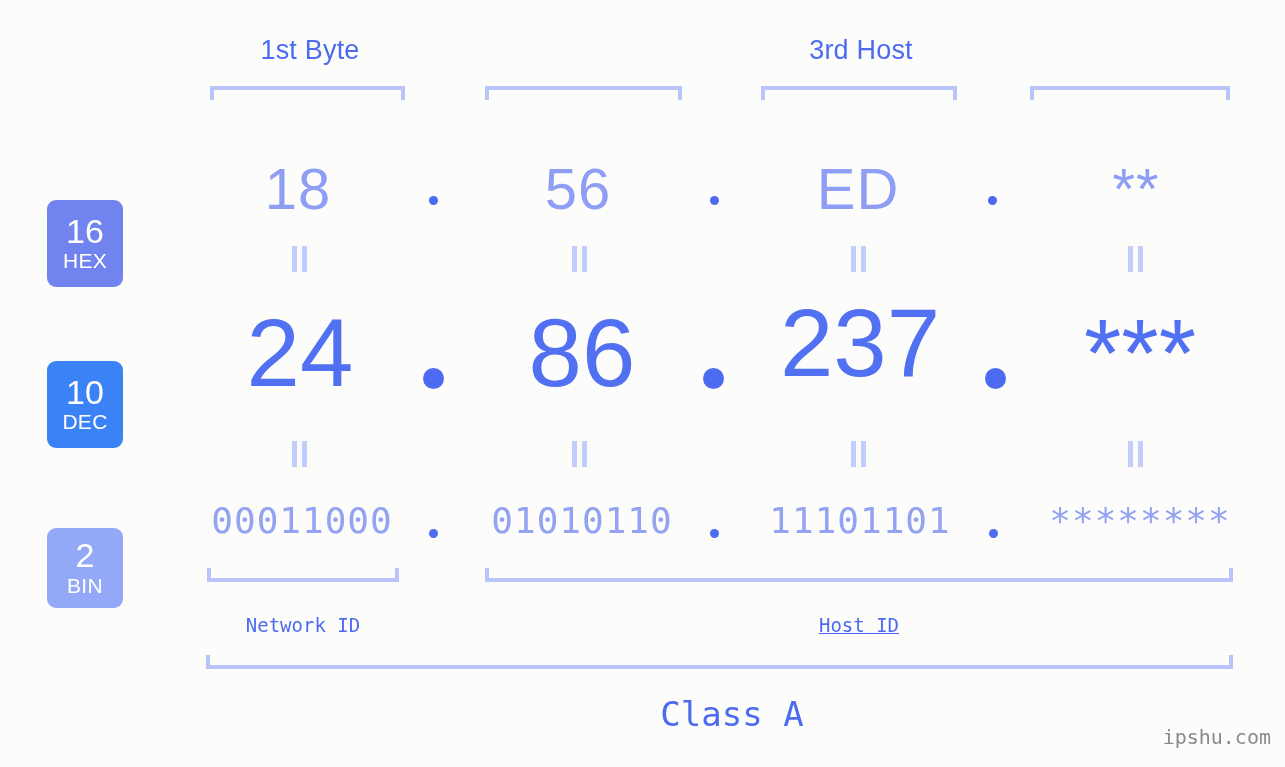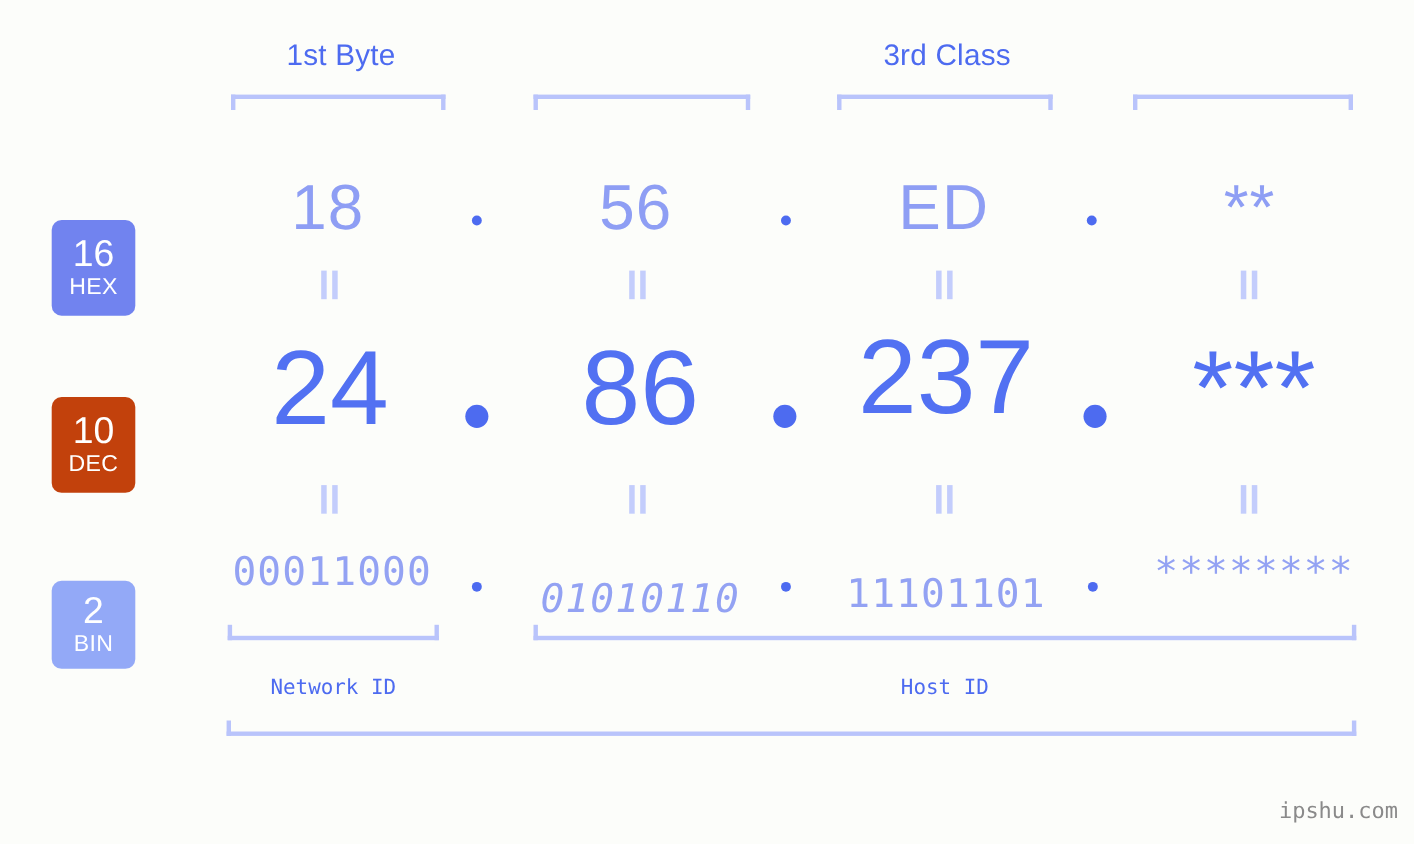--- a/index.html
+++ b/index.html
@@ -153,21 +153,21 @@
     font-size: 20px;
     white-space: nowrap;
   }
 </style>
 </head>
 <body>
 
 <div id="stage">
 
   <div class="byte-label" style="left:190px; top:35px; width:240px;">1st Byte</div>
-  <div class="byte-label" style="left:741px; top:35px; width:240px;">3rd Class</div>
+  <div class="byte-label" style="left:741px; top:35px; width:240px;">3rd Host</div>
 
   <div class="bracket-top" style="left:210px; top:86px; width:195px;"></div>
   <div class="bracket-top" style="left:485px; top:86px; width:197px;"></div>
   <div class="bracket-top" style="left:761px; top:86px; width:196px;"></div>
   <div class="bracket-top" style="left:1030px; top:86px; width:200px;"></div>
 
   <div class="hexrow">
     <div class="badge" style="top:153px; height:87px; background:#7183ef;">
       <span class="num">16</span>
       <span class="nm">HEX</span>
@@ -196,21 +196,21 @@
   <div class="eqmark" style="left:851px; top:246px;">
       <i></i>
       <i></i>
     </div>
   <div class="eqmark" style="left:1128px; top:246px;">
       <i></i>
       <i></i>
     </div>
 
   <div class="decrow">
-    <div class="badge" style="top:314px; height:87px; background:#c2410c;">
+    <div class="badge" style="top:314px; height:87px; background:#3b82f6;">
       <span class="num">10</span>
       <span class="nm">DEC</span>
     </div>
 
     <div class="val" style="left:180px; top:298px; width:240px;">24</div>
     <div class="dot lg" style="left:423px; top:368px;"></div>
 
     <div class="val" style="left:462px; top:298px; width:240px;">86</div>
     <div class="dot lg" style="left:703px; top:368px;"></div>
 
@@ -239,33 +239,34 @@
 
   <div class="binrow">
     <div class="badge" style="top:481px; height:80px; background:#93a9f7;">
       <span class="num">2</span>
       <span class="nm">BIN</span>
     </div>
 
     <div class="val" style="left:182px; top:500px; width:240px;">00011000</div>
     <div class="dot bn" style="left:429px; top:529px;"></div>
 
-    <div class="val" style="left:462px; top:524px; width:240px;font-style:italic;">01010110</div>
+    <div class="val" style="left:462px; top:500px; width:240px;">01010110</div>
     <div class="dot bn" style="left:710px; top:529px;"></div>
 
-    <div class="val" style="left:740px; top:500px; width:240px;margin-top:20px;">11101101</div>
+    <div class="val" style="left:740px; top:500px; width:240px;">11101101</div>
     <div class="dot bn" style="left:989px; top:529px;"></div>
 
     <div class="val" style="left:1020px; top:500px; width:240px;">********</div>
   </div>
 
   <div class="bracket-bottom" style="left:207px; top:568px; width:192px;"></div>
   <div class="bracket-bottom" style="left:485px; top:568px; width:748px;"></div>
 
   <div class="sect-label" style="left:183px; top:614px; width:240px;">Network ID</div>
-  <div class="sect-label" style="left:739px; top:614px; width:240px;">Host ID</div>
+  <div class="sect-label" style="left:739px; top:614px; width:240px;text-decoration:underline;">Host ID</div>
 
   <div class="bracket-bottom" style="left:206px; top:655px; width:1027px;"></div>
 
+  <div class="class-label" style="left:612px; top:694px; width:240px;">Class A</div>
 
   <div class="watermark">ipshu.com</div>
 
 </div>
 
 </body></html>

